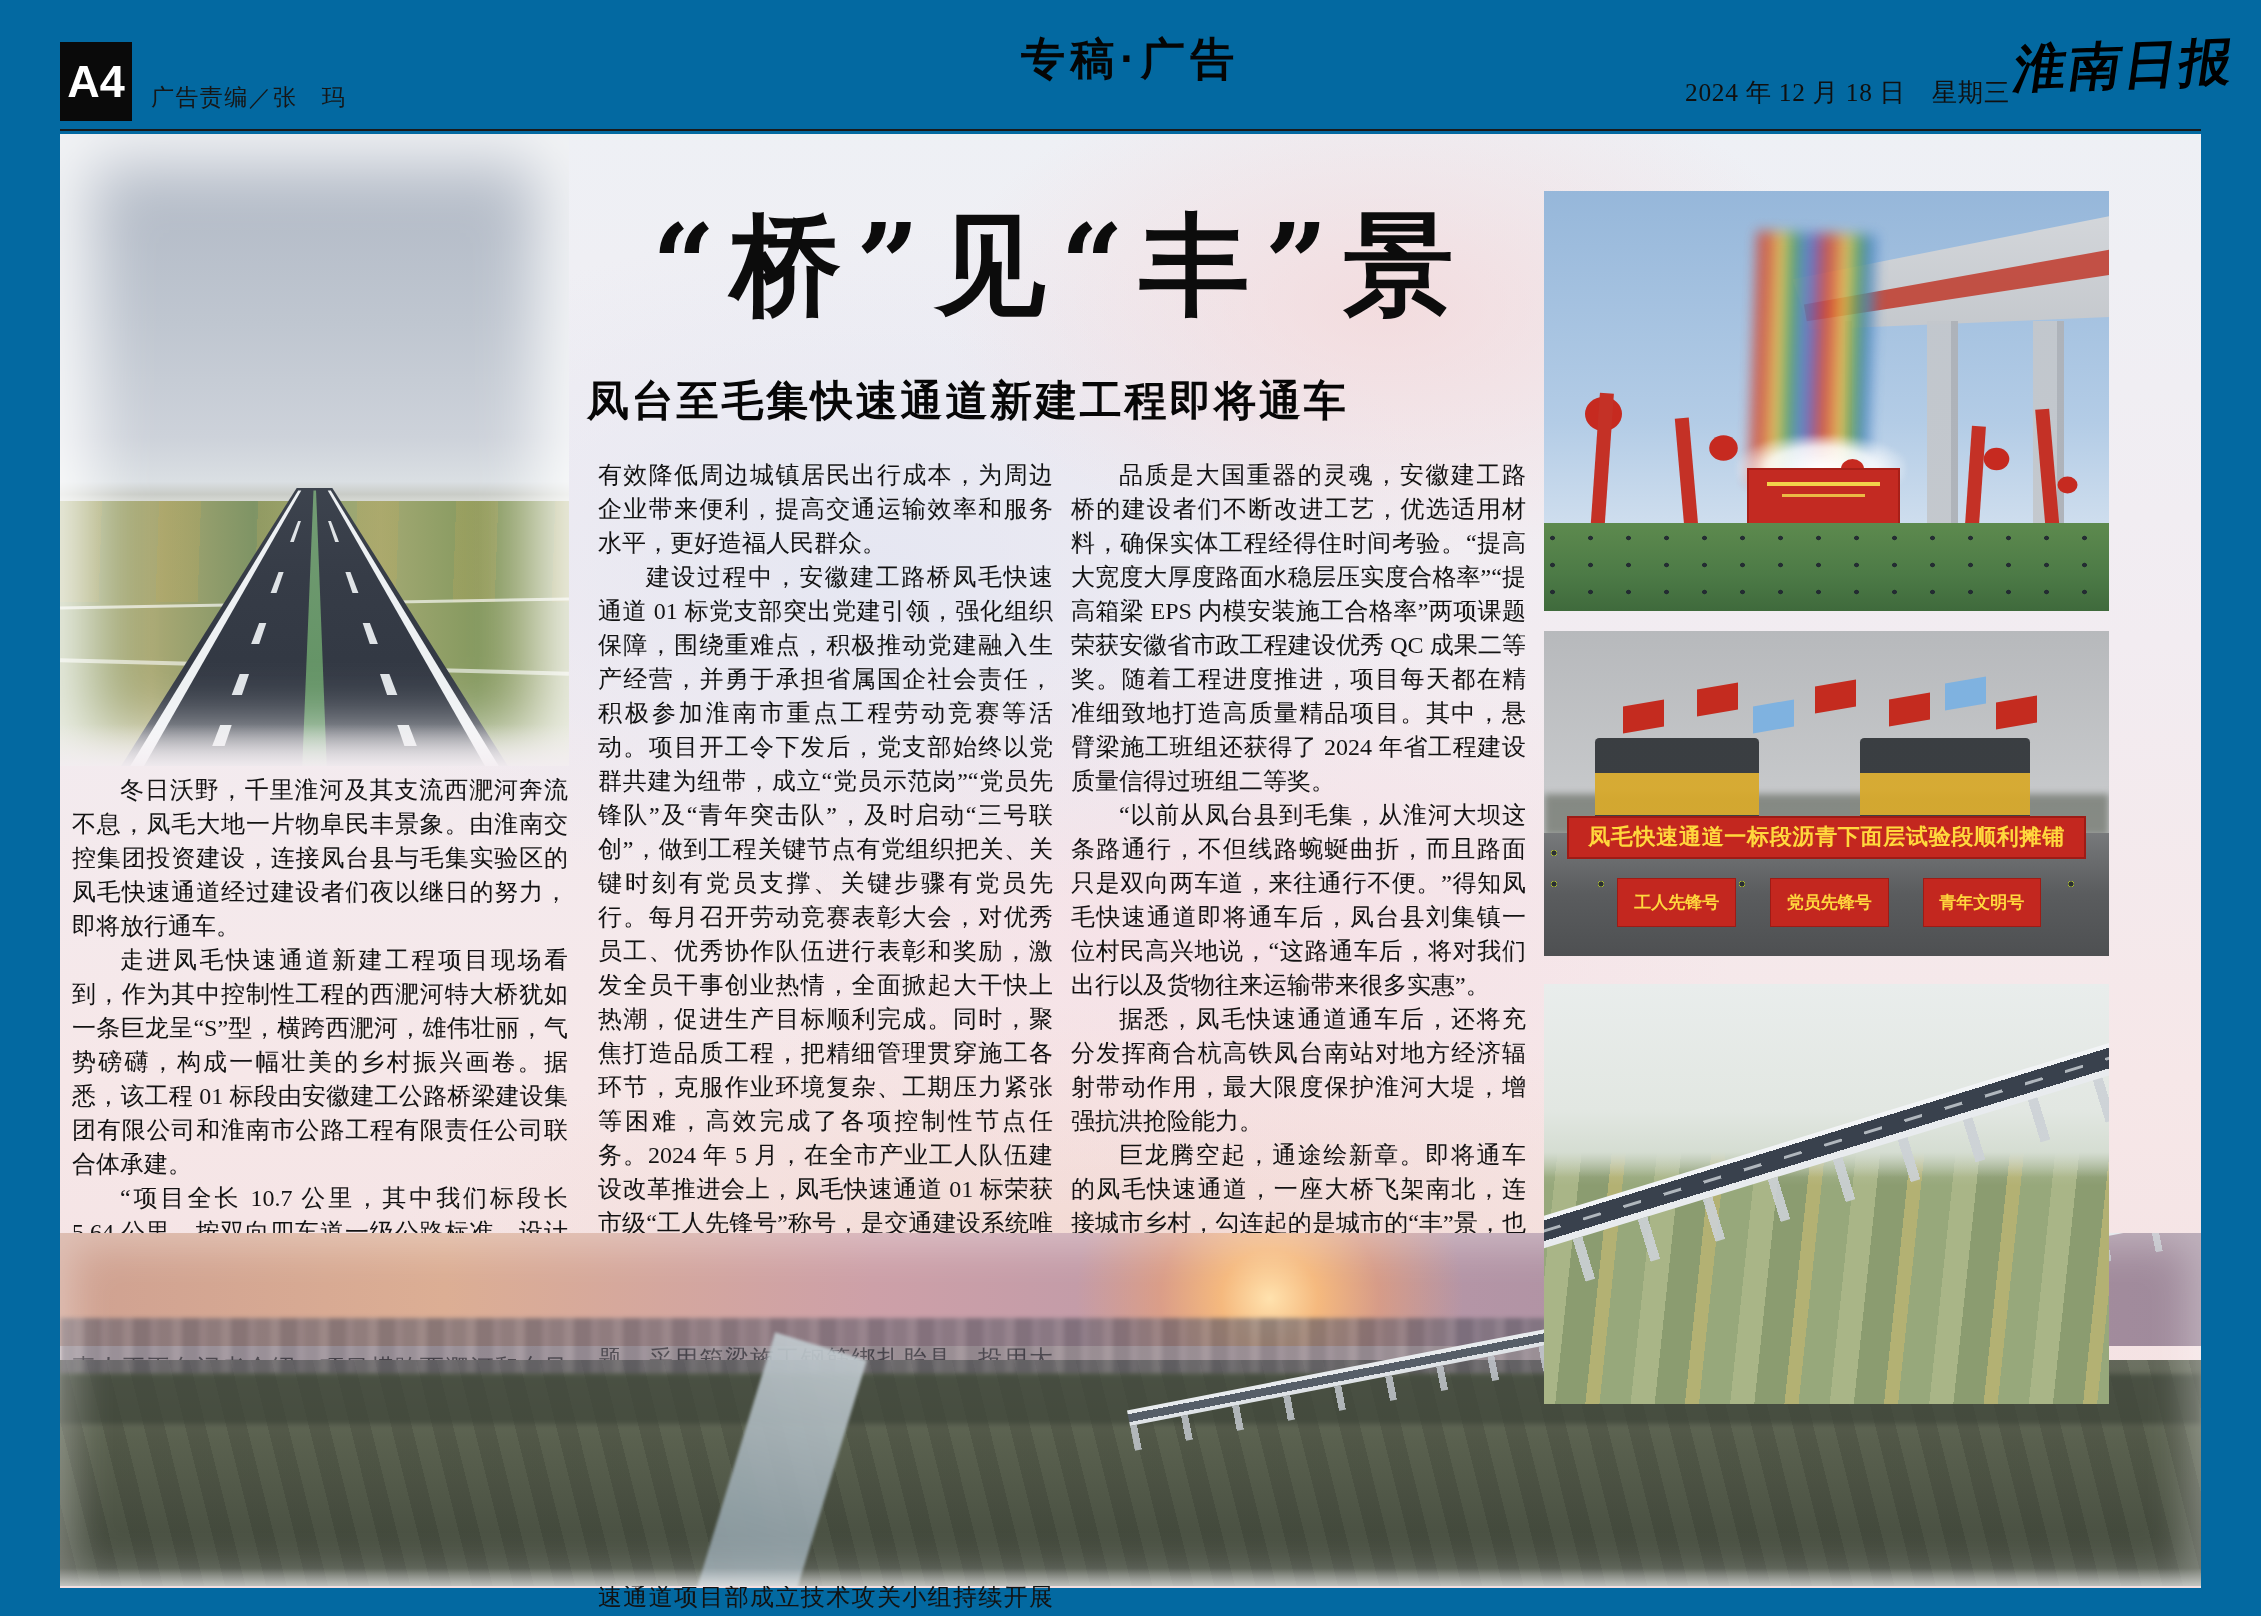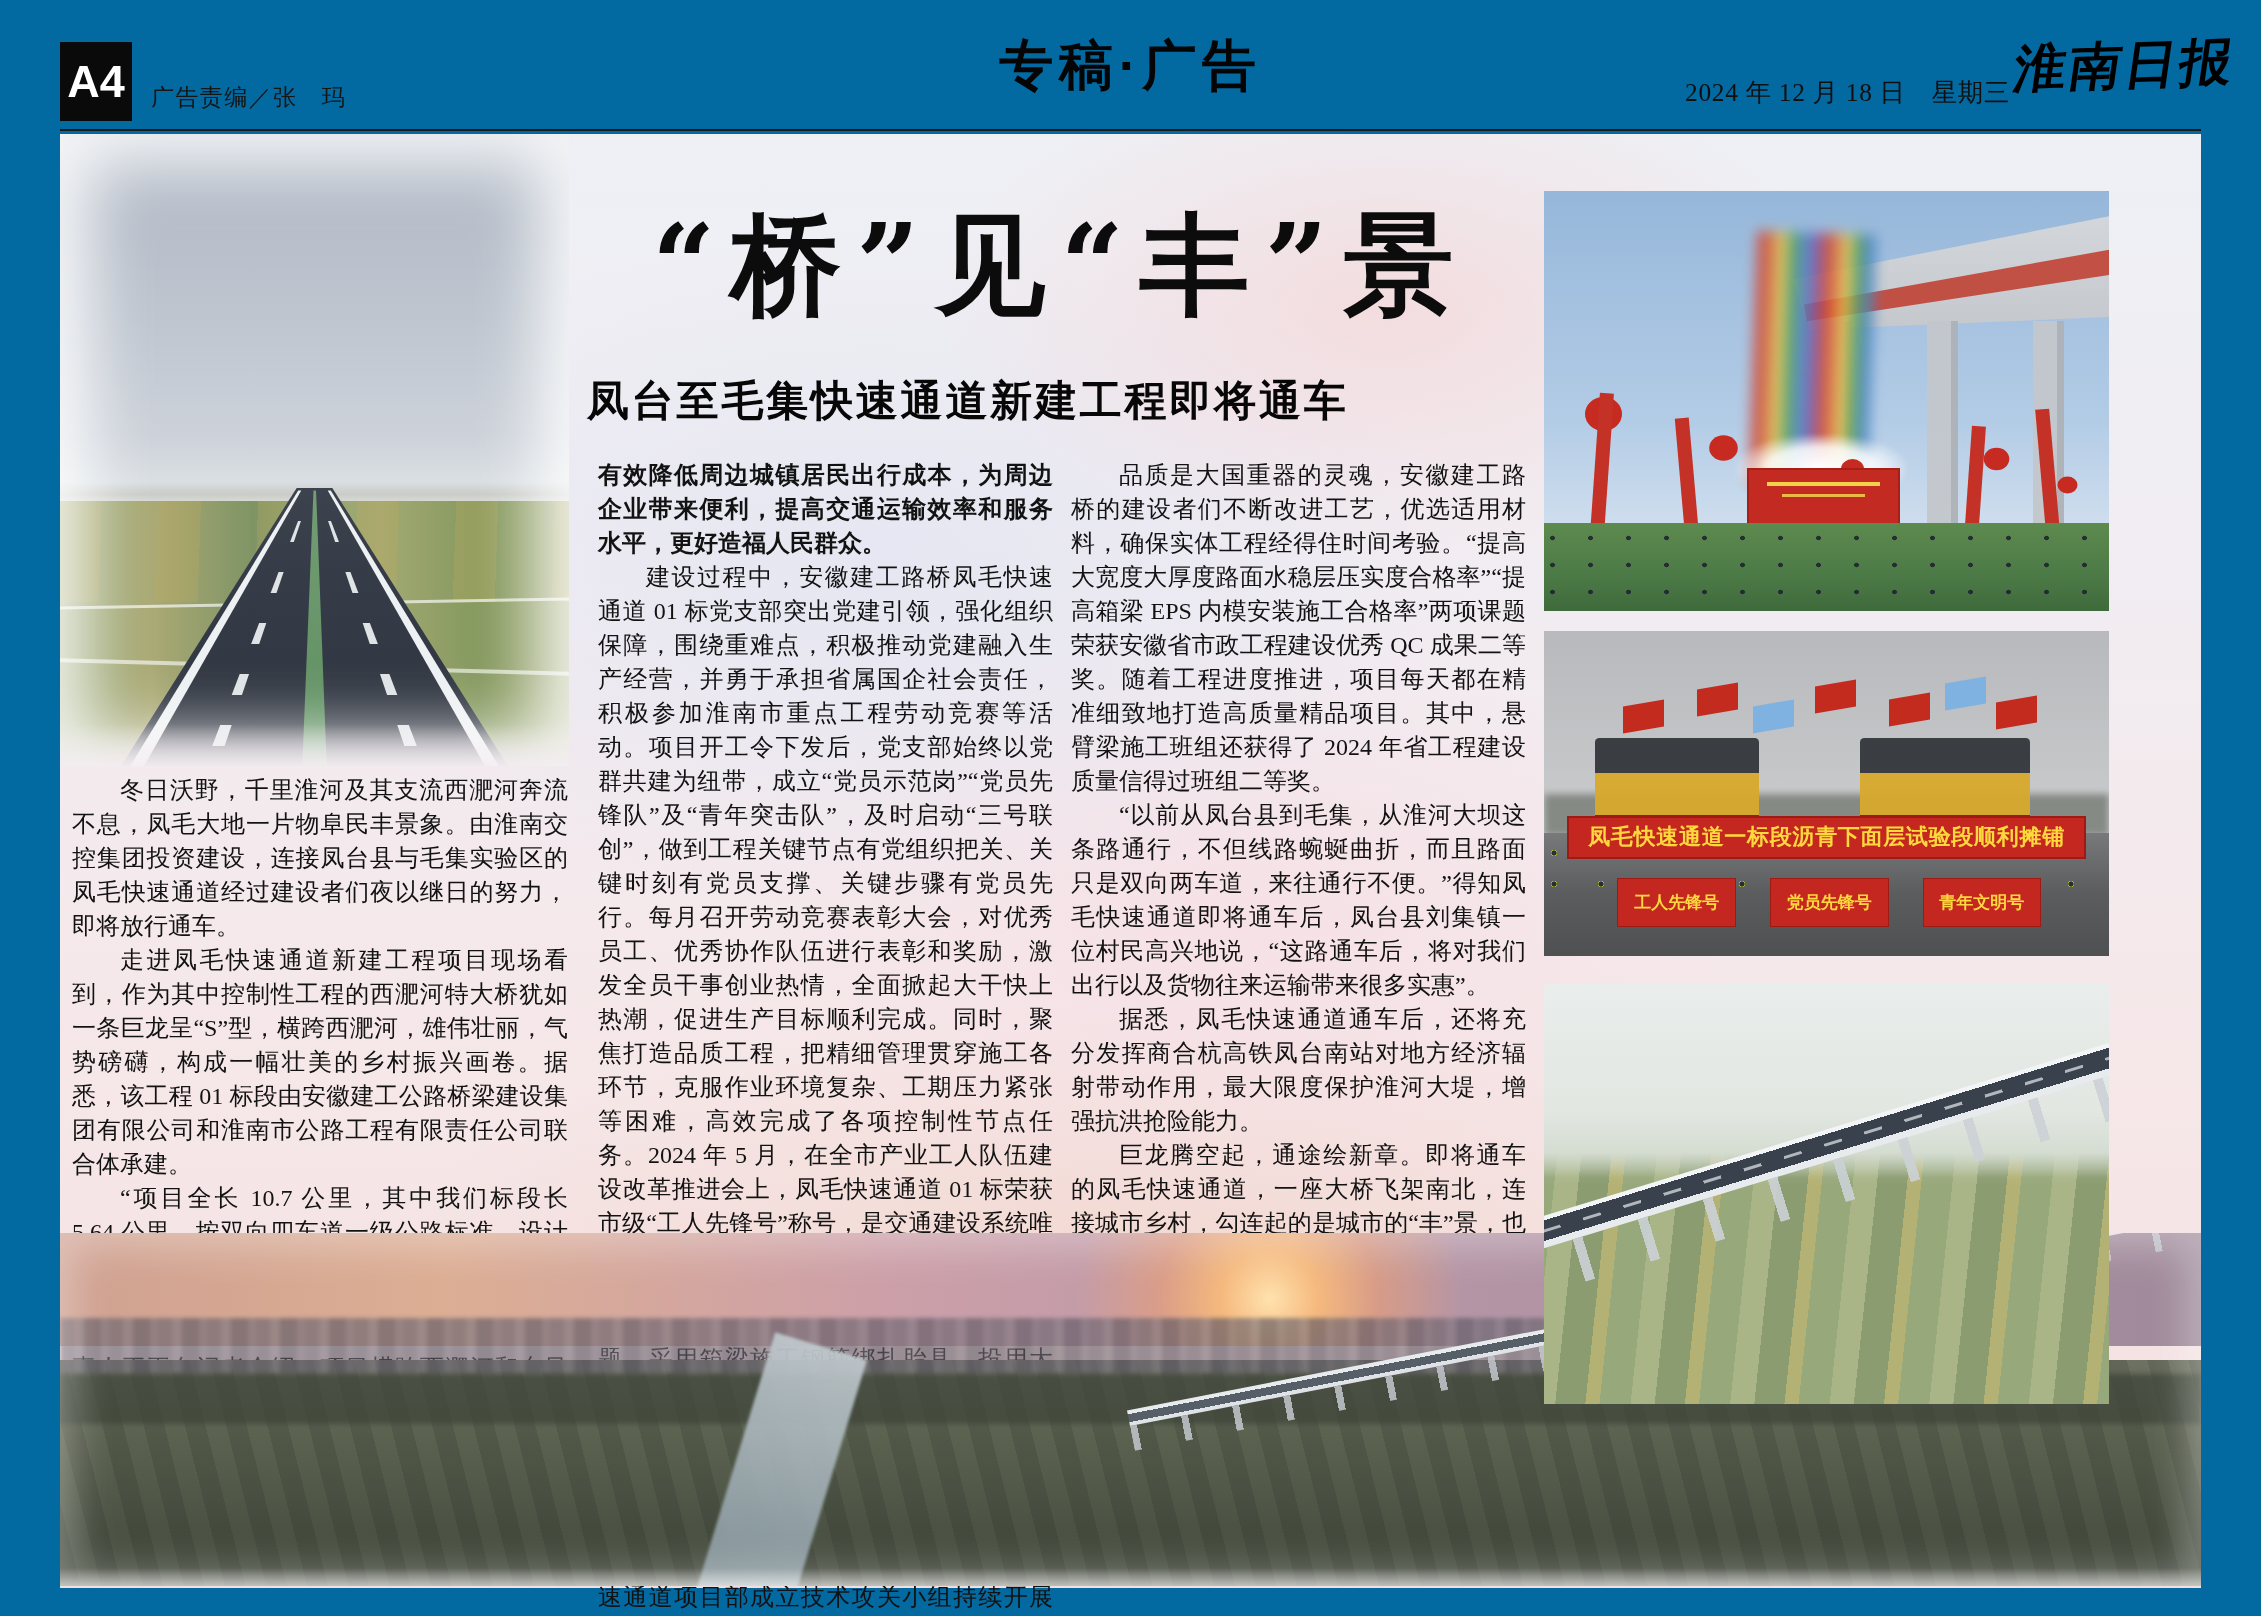--- a/index.html
+++ b/index.html
@@ -7,21 +7,21 @@
         font-family:"Liberation Serif","DejaVu Serif",serif;color:#111;}
   i,figure,section,div,h1,h2,p,span{box-sizing:border-box;}
   i{display:block;position:absolute;font-style:normal;}
 
   
   .a4box{position:absolute;left:60px;top:42px;width:72px;height:79px;background:#0a0a0a;
          color:#fff;display:flex;align-items:center;justify-content:center;
          font-family:"Liberation Sans","DejaVu Sans",sans-serif;font-weight:bold;font-size:45px;}
   .editor{position:absolute;left:151px;top:82px;font-size:23px;
           font-family:"Liberation Sans","DejaVu Sans",sans-serif;color:#161616;letter-spacing:1.4px;}
-  .section-title{position:absolute;left:50%;transform:translateX(-50%);top:30px;font-size:54px;font-weight:bold;
+  .section-title{position:absolute;left:50%;transform:translateX(-50%);top:30px;font-size:44px;font-weight:bold;
           font-family:"Liberation Sans","DejaVu Sans",sans-serif;letter-spacing:5.7px;color:#050505;}
   .dateline{position:absolute;left:1685px;top:76px;font-size:25.4px;color:#101010;letter-spacing:0.7px;}
   .masthead{position:absolute;left:2015px;top:31px;font-size:52px;font-weight:bold;
           transform:skewX(-10deg) rotate(-2deg);letter-spacing:2.8px;color:#000;
           font-family:"DejaVu Serif","Liberation Serif",serif;}
   .head-rule{position:absolute;left:60px;top:129px;width:2141px;height:2.1px;background:#1a1a1a;}
 
   
   .content-bg{position:absolute;left:60px;top:134px;width:2141px;height:1454px;
     background:
@@ -58,21 +58,21 @@
   .title{position:absolute;left:587px;top:192px;width:947px;margin:0;text-align:center;
      font-size:110px;font-weight:bold;letter-spacing:15.5px;color:#0c0c0c;
      font-family:"DejaVu Serif","Liberation Serif",serif;}
   .subtitle{position:absolute;left:587px;top:373px;width:947px;margin:0;text-align:left;
      font-size:42px;font-weight:bold;letter-spacing:2.8px;color:#070707;
      font-family:"Liberation Sans","DejaVu Sans",sans-serif;}
 
   
   .textcol{position:absolute;font-size:24px;line-height:34px;text-align:justify;color:#121212;}
   .textcol p{margin:0;text-indent:2em;}
-  .textcol p.cont{text-indent:0;font-weight:bold;}
+  .textcol p.cont{text-indent:0;}
   .col-left{left:72px;top:773px;width:496px;}
   .col-mid{left:598px;top:458px;width:455px;}
   .col-right{left:1071px;top:458px;width:455px;}
 
   
   .ph-ceremony{left:1544px;top:191px;width:565px;height:420px;background:#9fbddc;}
   .cer-sky{inset:0;background:linear-gradient(180deg,#96b7da 0%,#b3cce6 55%,#cfdeee 80%,#dde6f0 100%);}
   .cer-deck{inset:0;clip-path:polygon(44% 21%,100% 6%,100% 30%,47% 33%);
      background:linear-gradient(180deg,#d6d9dd 0%,#b9bdc2 55%,#8d9196 100%);}
   .cer-deck-banner{inset:0;clip-path:polygon(46% 27%,100% 14%,100% 20%,46.5% 31%);background:#c0392b;opacity:.85;}

